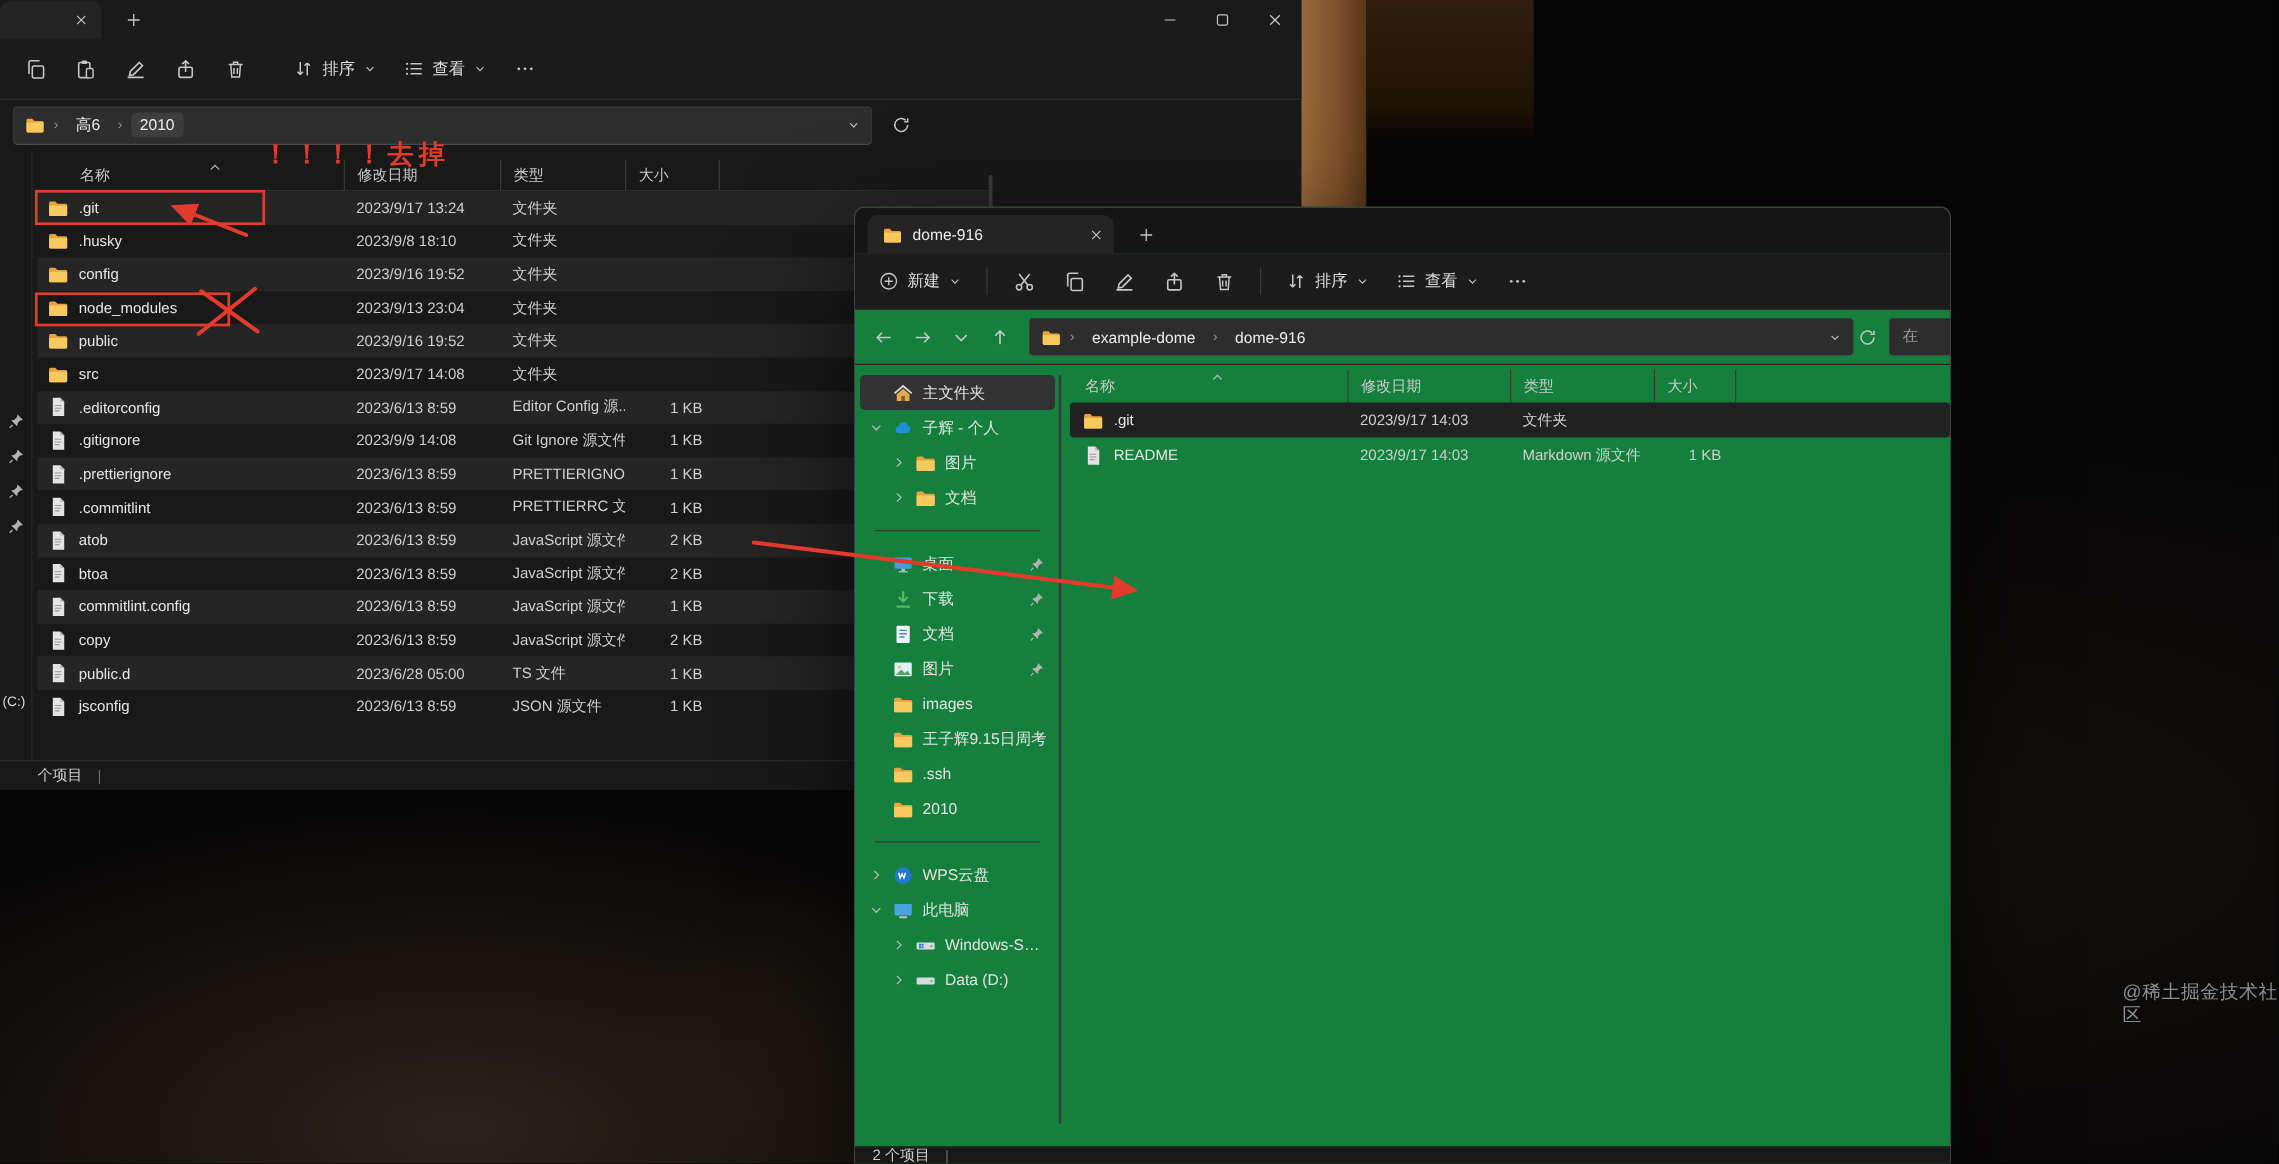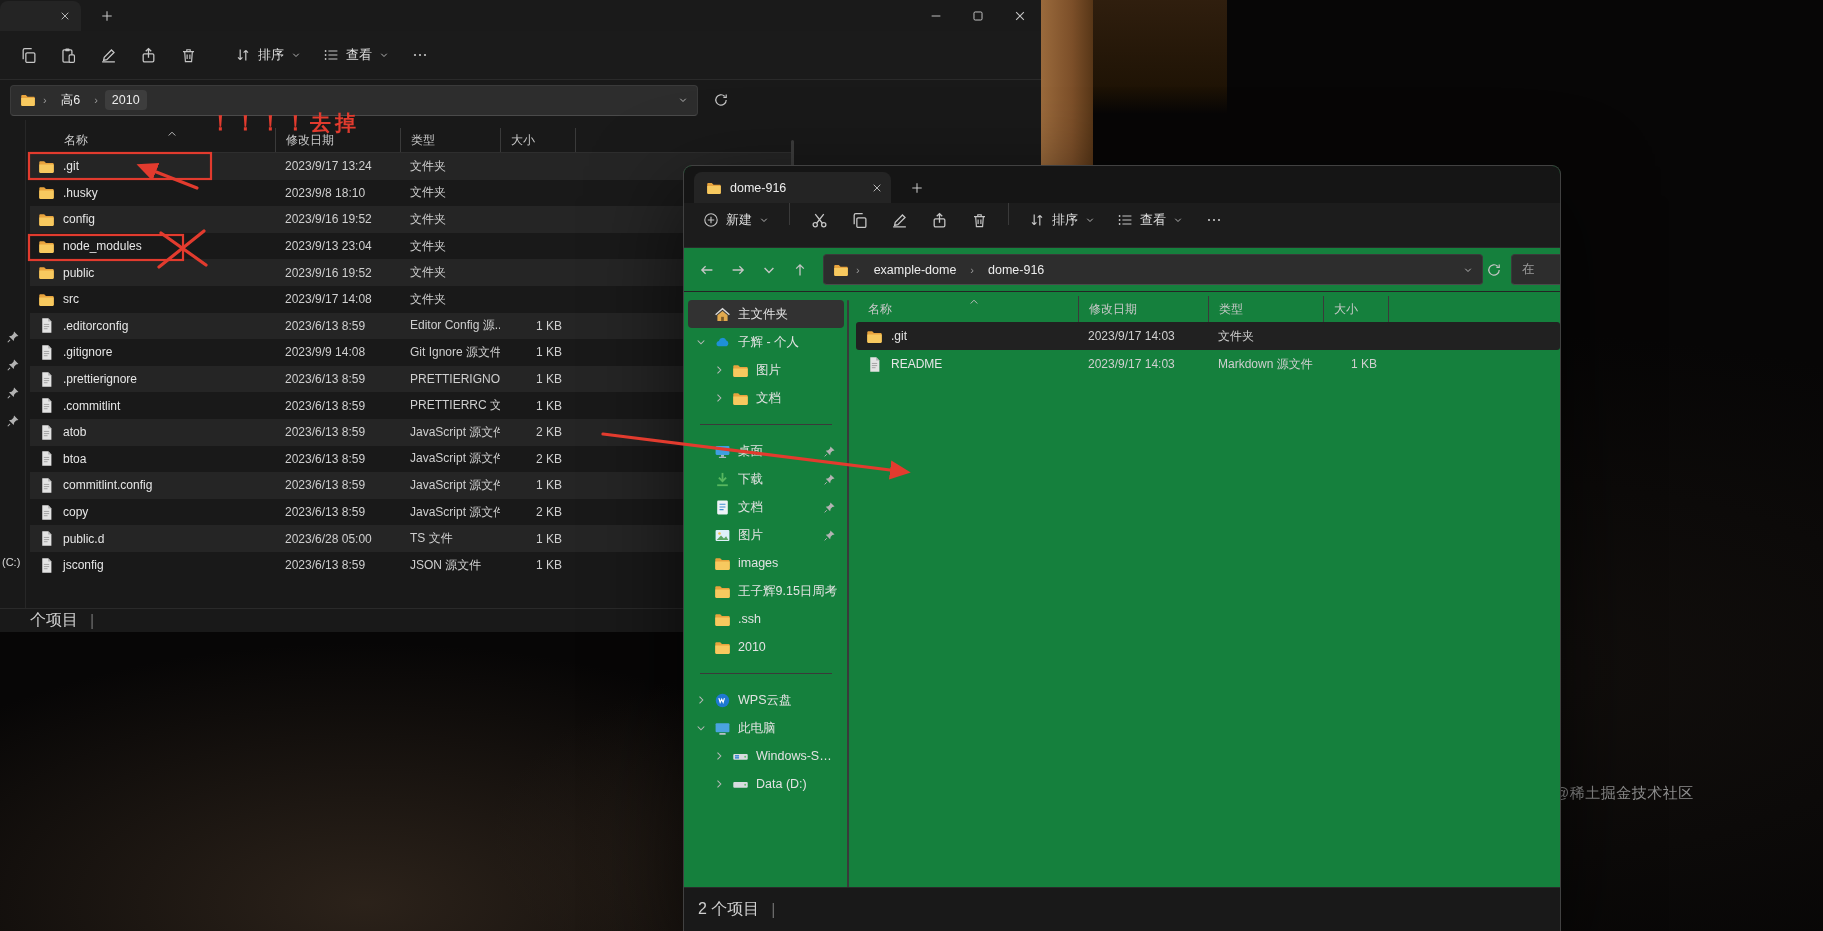--- a/index.html
+++ b/index.html
@@ -14,33 +14,33 @@
   
   .wall{position:absolute;inset:0;z-index:1;background:
     radial-gradient(900px 420px at 20% 97%, rgba(80,62,46,.50), transparent 62%),
     radial-gradient(700px 320px at 50% 90%, rgba(58,46,35,.38), transparent 60%),
     radial-gradient(1200px 520px at 82% 72%, rgba(32,26,21,.45), transparent 65%),
     #070606}
   .wood1{position:absolute;left:1041px;top:0;width:52px;height:170px;z-index:1;
     background:linear-gradient(90deg,#9a6a3c,#7c4f29 60%,#573617)}
   .wood2{position:absolute;left:1093px;top:0;width:134px;height:114px;z-index:1;opacity:.9;
     background:linear-gradient(180deg,#34210f,#221505 75%,rgba(20,12,4,0))}
-  .watermark{position:absolute;left:1554px;top:784px;z-index:1;color:#8f8f8f;font-size:15px;letter-spacing:.5px}
+  .watermark{position:absolute;left:1698px;top:784px;z-index:1;color:#8f8f8f;font-size:15px;letter-spacing:.5px}
 
   
   .field{height:31px;background:#2d2d2d;border:1px solid #3a3a3a;border-bottom-color:#4a4a4a;
          border-radius:4px;display:flex;align-items:center;font-size:12.5px}
   .crumb{padding:3px 7px;border-radius:4px;color:#ececec;white-space:nowrap}
   .crumb.current{background:#3d3d3d}
   .csep{color:#9a9a9a;font-size:11px;padding:0 1px}
   .tbtn{width:40px;height:34px;display:flex;align-items:center;justify-content:center;border-radius:4px;color:#aabfc9}
   .tlabel{display:flex;align-items:center;gap:7px;height:34px;padding:0 11px;border-radius:4px;color:#dedede;font-size:13px;white-space:nowrap}
   .vsep{width:1px;height:22px;background:#3a3a3a;margin:0 9px;flex:none}
   .statusbar{position:absolute;left:0;right:0;bottom:0;height:24px;background:#191919;border-top:1px solid #2a2a2a;
-             display:flex;align-items:center;gap:12px;font-size:16px;color:#cfcfcf}
+             display:flex;align-items:center;gap:12px;font-size:12px;color:#cfcfcf}
   .sdiv{color:#6b6b6b}
 
   
   .lw{position:absolute;left:0;top:0;width:1041px;height:632px;background:#191919;z-index:2}
   .lw .tabbar{height:31px;background:#1a1a1a;display:flex;align-items:flex-end}
   .lw .tab{width:81px;height:30px;background:#242424;border-radius:8px 8px 0 0;display:flex;align-items:center;justify-content:flex-end;padding:0 10px}
   .newtab{width:26px;height:26px;margin:0 0 2px 13px;display:flex;align-items:center;justify-content:center;color:#cfcfcf;border-radius:4px}
   .winctl{margin-left:auto;display:flex;height:31px}
   .wc{width:42px;height:31px;display:flex;align-items:center;justify-content:center;color:#dcdcdc}
   .lw .toolbar{height:49px;background:#1b1b1b;border-bottom:1px solid #2a2a2a;display:flex;align-items:center;padding-left:8px}
@@ -71,21 +71,21 @@
   .frow .csize{text-align:right;padding-right:14px;white-space:nowrap}
   .lw .vscroll{position:absolute;left:791px;top:140px;height:460px;width:3px;background:#3d3d3d;border-radius:2px}
   .lw .statusbar{padding-left:30px}
 
   
   .rw{position:absolute;left:683px;top:165px;width:878px;height:766px;background:#15803d;z-index:3;overflow:hidden;
       border:1px solid #414141;border-bottom:none;border-radius:9px 9px 0 0;box-shadow:0 30px 90px rgba(0,0,0,.65)}
   .rw .tabbar{height:37px;background:#151515;display:flex;align-items:flex-end;padding-left:10px}
   .rw .tab{width:197px;height:31px;background:#242424;border-radius:8px 8px 0 0;display:flex;align-items:center;gap:8px;padding:0 8px 0 12px;font-size:12.5px;color:#ececec}
   .rw .tab .tlab{flex:1;white-space:nowrap;overflow:hidden}
-  .rw .toolbar{height:45px;background:#1c1c1c;border-bottom:1px solid #2a2a2a;display:flex;padding:0 8px}
+  .rw .toolbar{height:45px;background:#1c1c1c;border-bottom:1px solid #2a2a2a;display:flex;align-items:center;padding:0 8px}
   .rw .addr-row{height:44px;display:flex;align-items:center;gap:3px;padding:0 8px;border-bottom:1px solid #242424}
   .navbtn{width:29px;height:30px;display:flex;align-items:center;justify-content:center;border-radius:4px;color:#d6d6d6}
   .rw .addr-row .navwrap{display:flex;align-items:center;gap:2px;margin-right:6px}
   .navwrap .navbtn:nth-child(2){color:#7c7c7c}
   .rw .addr-field{width:660px;padding:0 9px;gap:6px;flex:none}
   .rw .addr-field .endchev{margin-left:auto}
   .rw .searchcrop{width:220px;flex:none;padding:0 10px;color:#9a9a9a;margin-left:6px}
 
   .rw .body{position:absolute;top:126px;bottom:26px;left:0;right:0;display:flex}
   .sidebar{width:164px;padding-top:8px;position:relative;overflow:hidden}
@@ -105,21 +105,21 @@
   .rheader .hc{height:100%;display:flex;align-items:center;padding-left:10px;white-space:nowrap}
   .rheader .hc.first{padding-left:12px}
   .rheader .hc.b{border-left:1px solid #3a3a3a}
   .rheader .hc.last{border-right:1px solid #3a3a3a}
   .rheader .caret{position:absolute;left:112px;top:0;color:#bdbdbd}
   .rrow{display:grid;grid-template-columns:222px 130px 115px 66px;height:28px;align-items:center;font-size:12px;color:#cfcfcf;border-radius:3px}
   .rrow:nth-child(odd){background:#212121}
   .rrow .cname{display:flex;align-items:center;gap:8px;padding-left:10px;color:#e6e6e6;white-space:nowrap;overflow:hidden}
   .rrow .cdate,.rrow .ctype{padding-left:10px;white-space:nowrap}
   .rrow .csize{text-align:right;padding-right:12px;white-space:nowrap}
-  .rw .statusbar{height:44px;padding-left:14px}
+  .rw .statusbar{height:14px;padding-left:14px}
 
   
   .anno{position:absolute;inset:0;z-index:6;pointer-events:none}
   .abox{fill:none;stroke:#e23b2e;stroke-width:2.2}
   .aline{stroke:#e23b2e;stroke-width:3.2;fill:none;stroke-linecap:round}
   .anote{fill:#e23b2e;font-size:21px;font-weight:700;letter-spacing:4px}
 </style>
 </head>
 <body>
 

